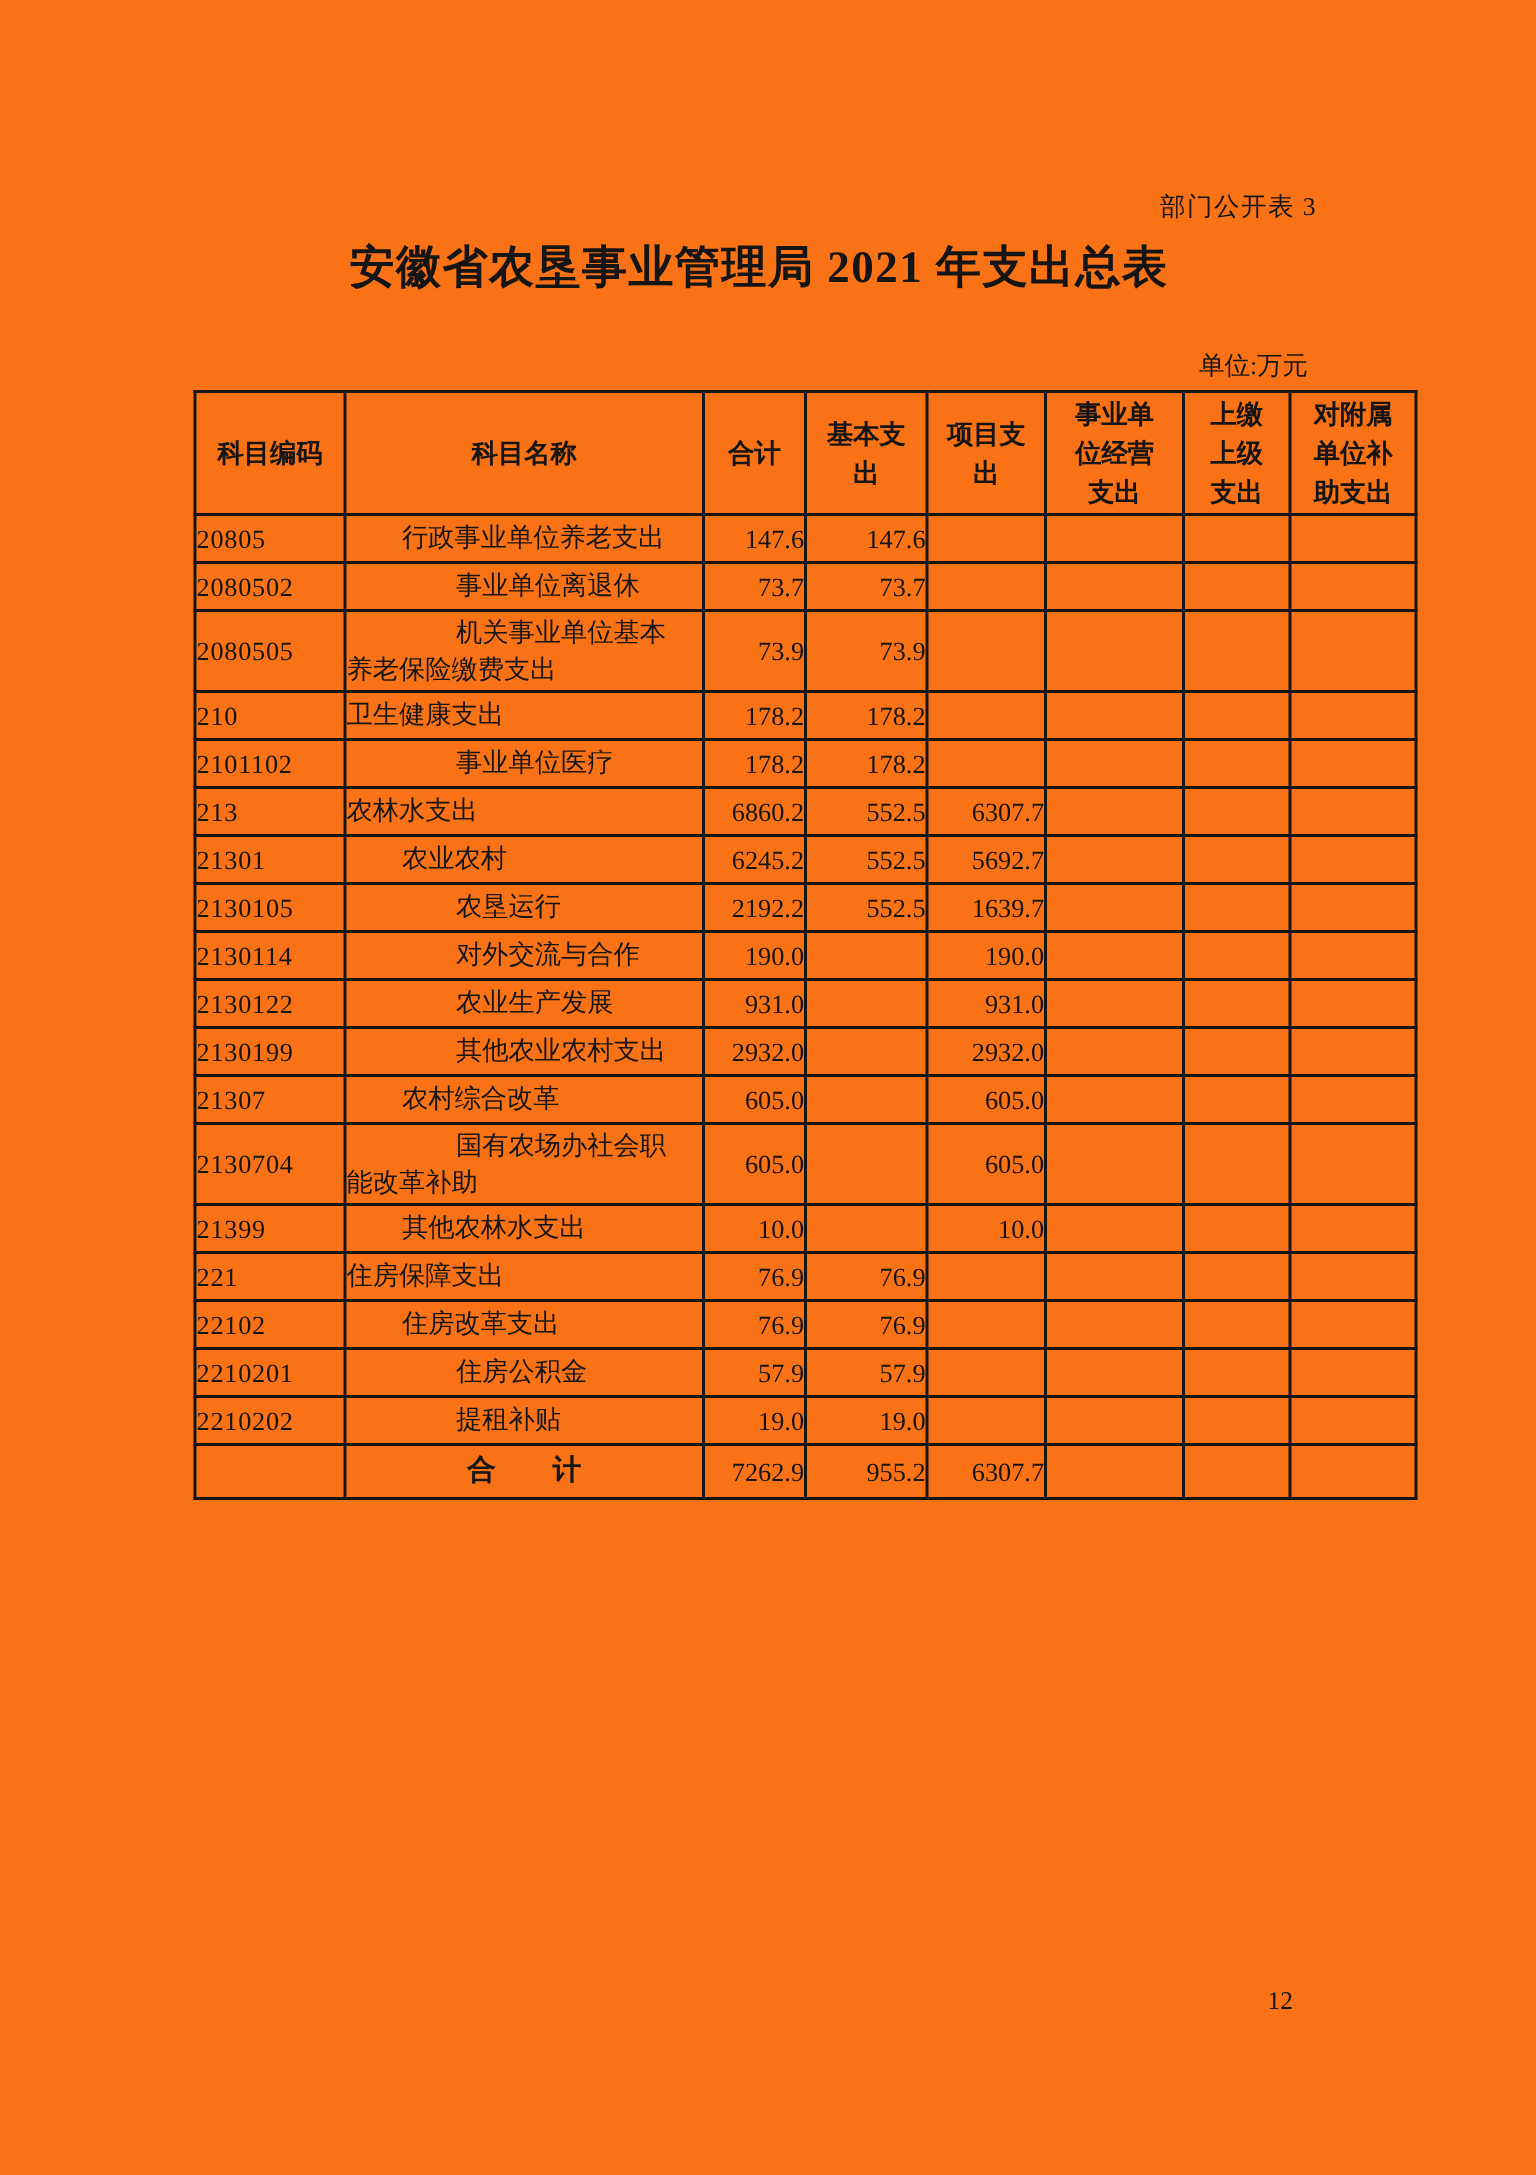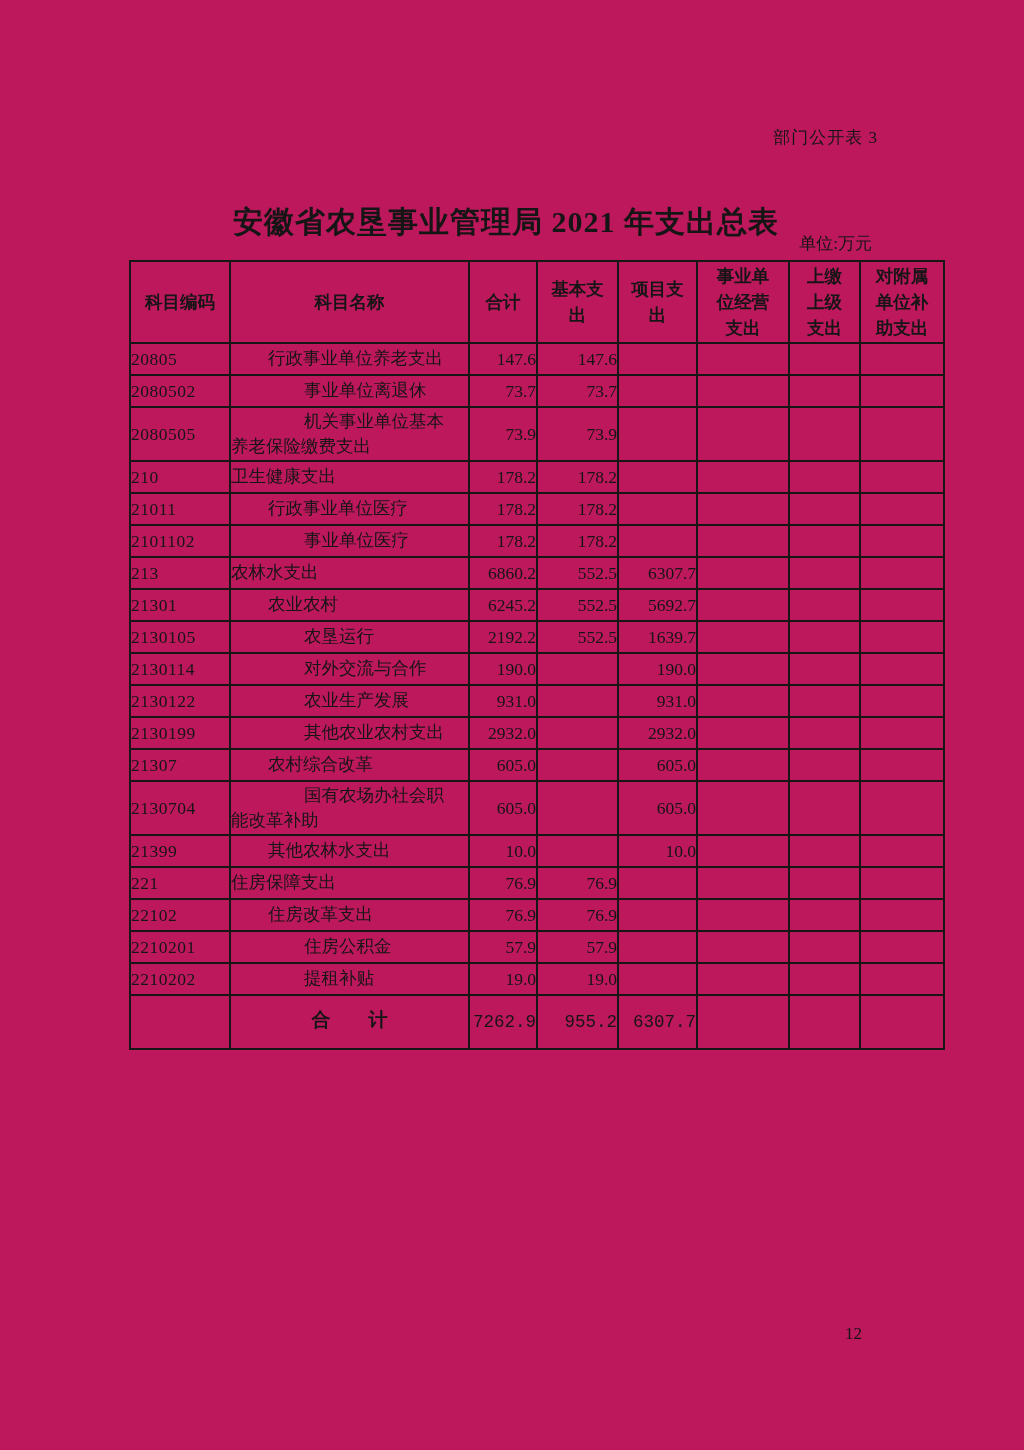--- a/index.html
+++ b/index.html
@@ -1,20 +1,20 @@
 <!DOCTYPE html>
 <html><head>
 <meta charset="utf-8">
 <style>
   html, body { margin: 0; padding: 0; background: #ffffff; }
   .page {
     position: relative;
     width: 1024px;
     height: 1450px;
-    background: #be185d;
+    background: #f97316;
     font-family: "Liberation Serif", "DejaVu Serif", serif;
     color: #151515;
     overflow: hidden;
   }
   .form-label {
     position: absolute;
     top: 126px;
     right: 146px;
     font-size: 17px;
     letter-spacing: 1px;
@@ -22,21 +22,20 @@
   }
   .page-title {
     position: absolute;
     top: 158px;
     left: 506px;
     transform: translateX(-50%);
     font-size: 30px;
     font-weight: bold;
     letter-spacing: 1px;
     white-space: nowrap;
-    margin-top: 44px;
   }
   .unit-label {
     position: absolute;
     top: 232px;
     right: 152px;
     font-size: 17px;
     white-space: nowrap;
   }
   table.budget {
     position: absolute;
@@ -55,21 +54,21 @@
   }
   table.budget th {
     font-weight: bold;
     text-align: center;
     white-space: pre-line;
     line-height: 1.5;
     height: 80px;
   }
   tr.data-row { height: 32px; }
   tr.data-row.tall { height: 54px; }
-  tr.total-row { height: 54px; font-family: Liberation Mono, monospace; }
+  tr.total-row { height: 36px; }
   td.cell-code {
     text-align: left;
     padding-left: 9px;
     letter-spacing: 0.5px;
   }
   td.cell-name {
     text-align: left;
     padding-left: 5px;
     padding-right: 4px;
     white-space: pre-line;
@@ -175,30 +174,20 @@
           <td class="cell-code">210</td>
           <td class="cell-name indent-1">卫生健康支出</td>
           <td class="cell-num">178.2</td>
           <td class="cell-num">178.2</td>
           <td class="cell-num"></td>
           <td class="cell-num"></td>
           <td class="cell-num"></td>
           <td class="cell-num"></td>
         </tr>
         <tr class="data-row">
-          <td class="cell-code">21011</td>
-          <td class="cell-name indent-2">行政事业单位医疗</td>
-          <td class="cell-num">178.2</td>
-          <td class="cell-num">178.2</td>
-          <td class="cell-num"></td>
-          <td class="cell-num"></td>
-          <td class="cell-num"></td>
-          <td class="cell-num"></td>
-        </tr>
-        <tr class="data-row">
           <td class="cell-code">2101102</td>
           <td class="cell-name indent-3">事业单位医疗</td>
           <td class="cell-num">178.2</td>
           <td class="cell-num">178.2</td>
           <td class="cell-num"></td>
           <td class="cell-num"></td>
           <td class="cell-num"></td>
           <td class="cell-num"></td>
         </tr>
         <tr class="data-row">

